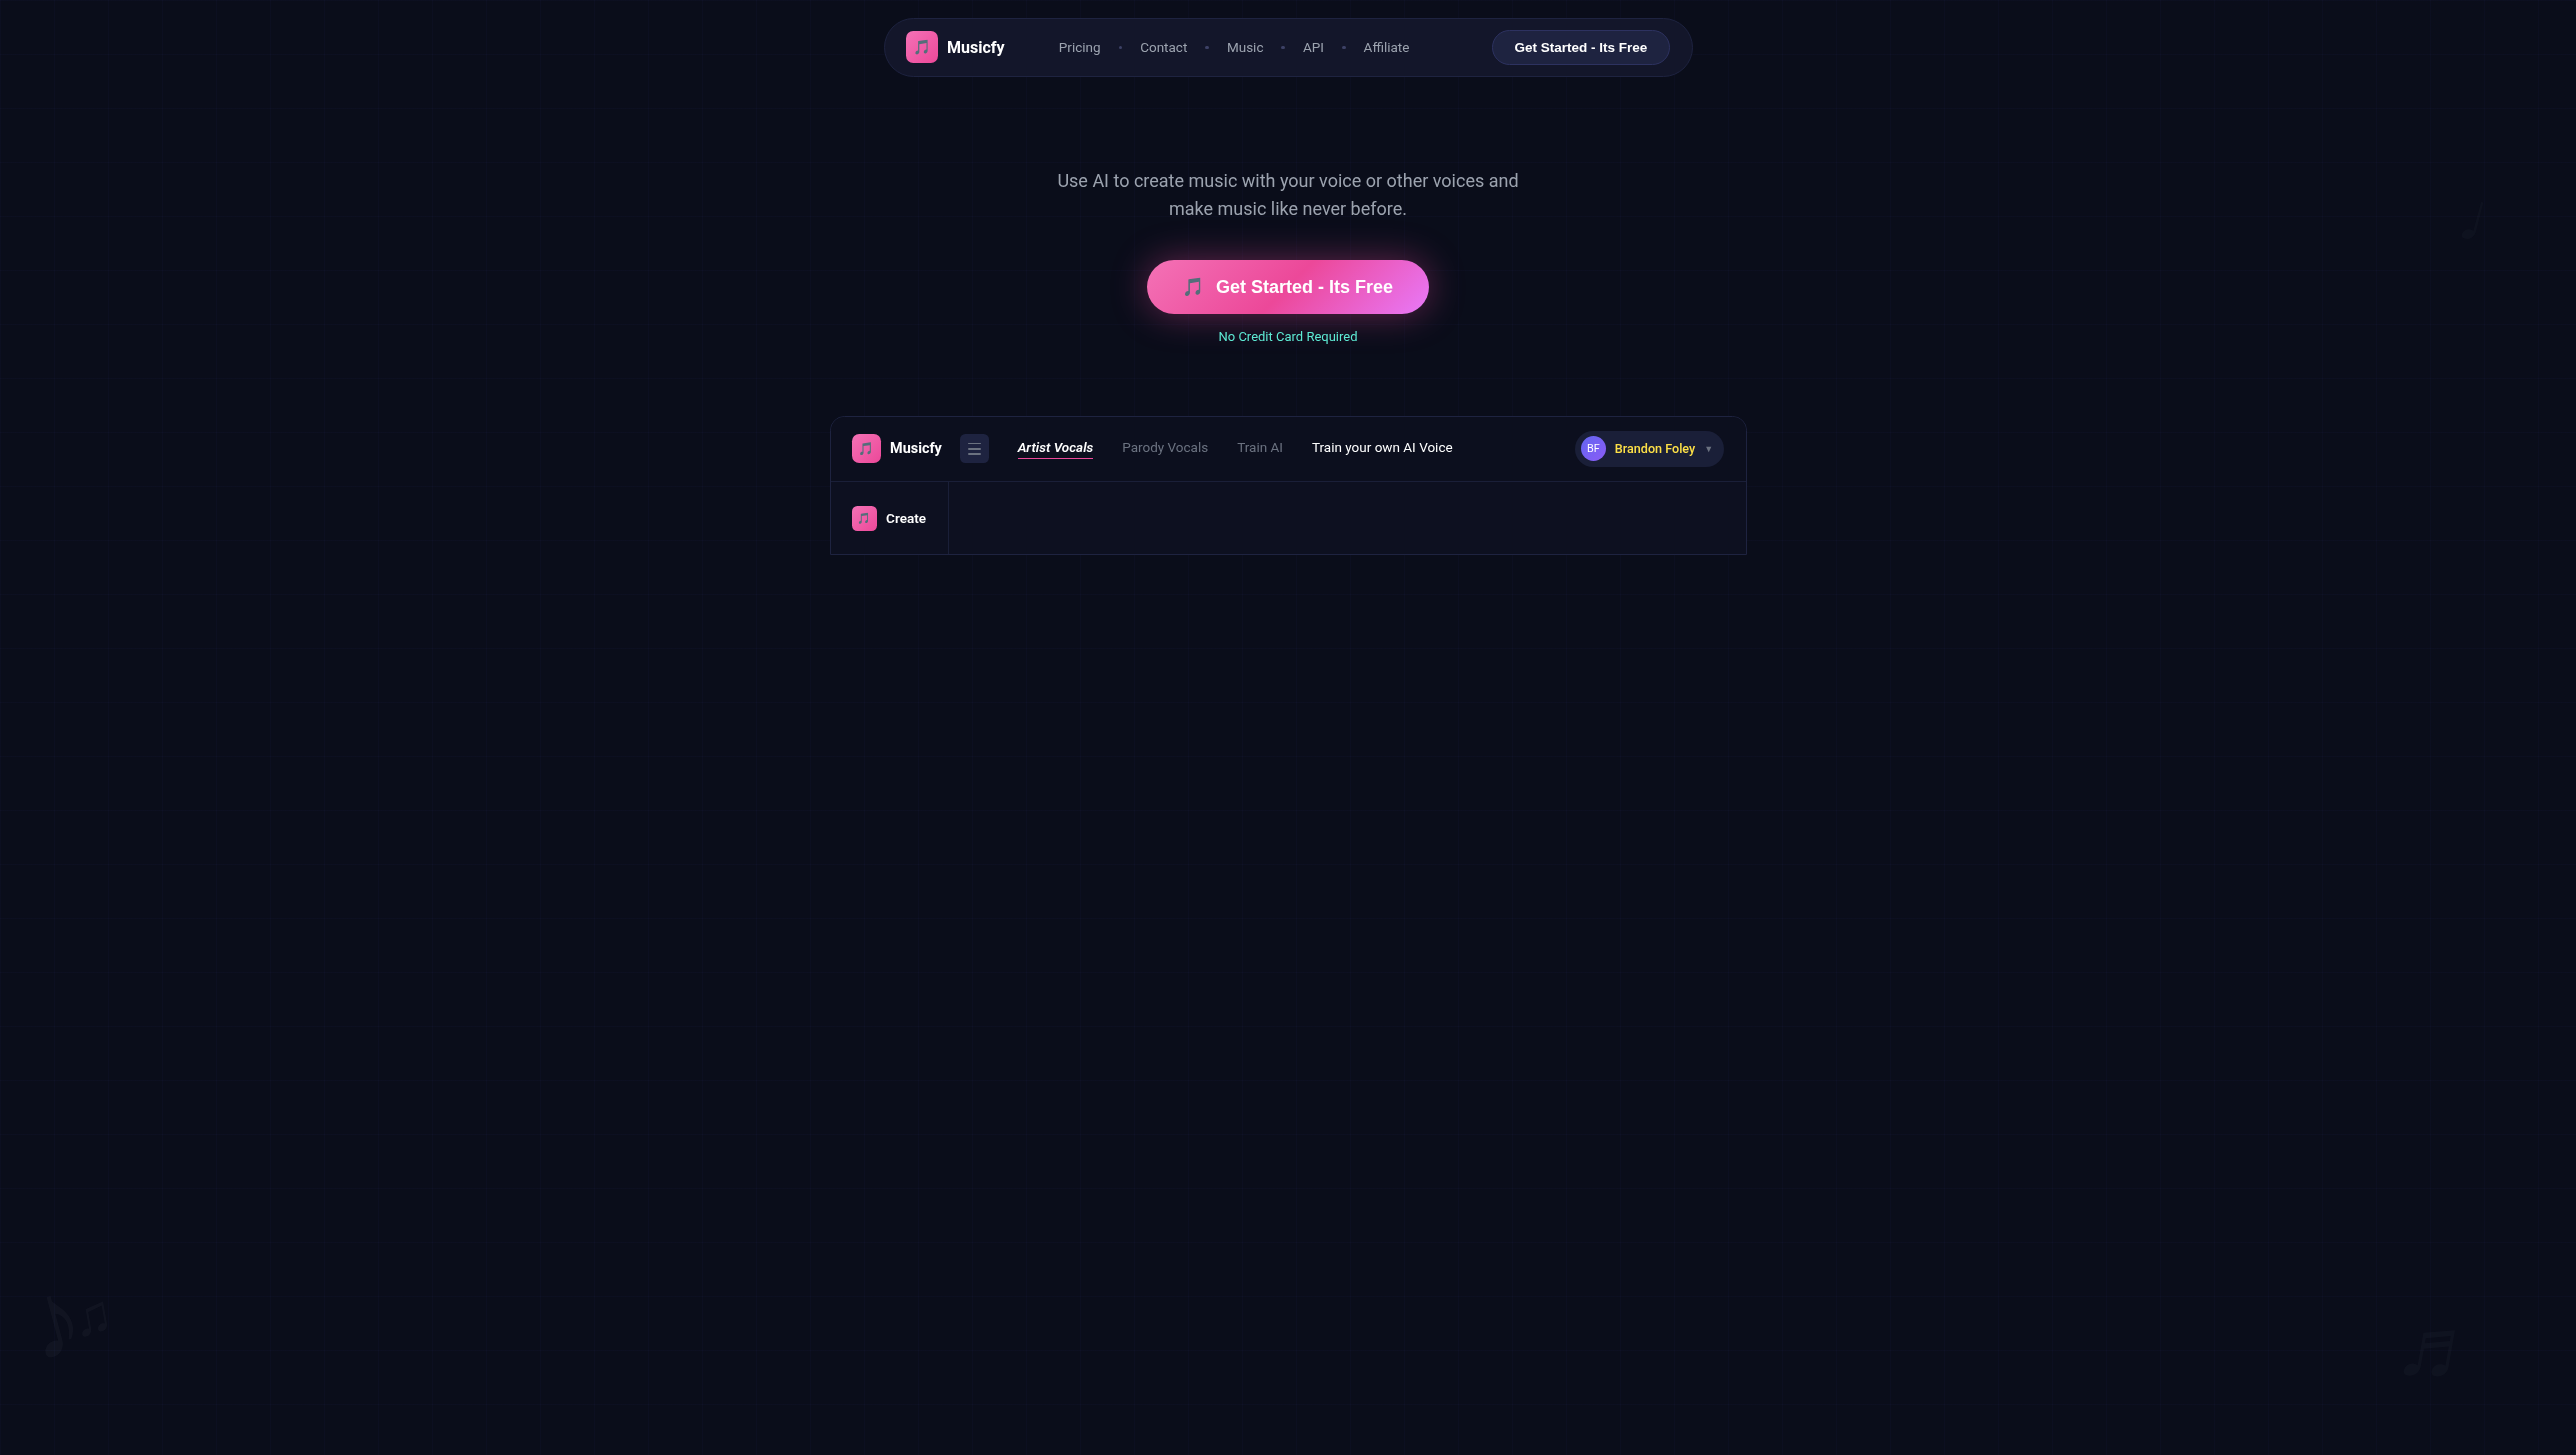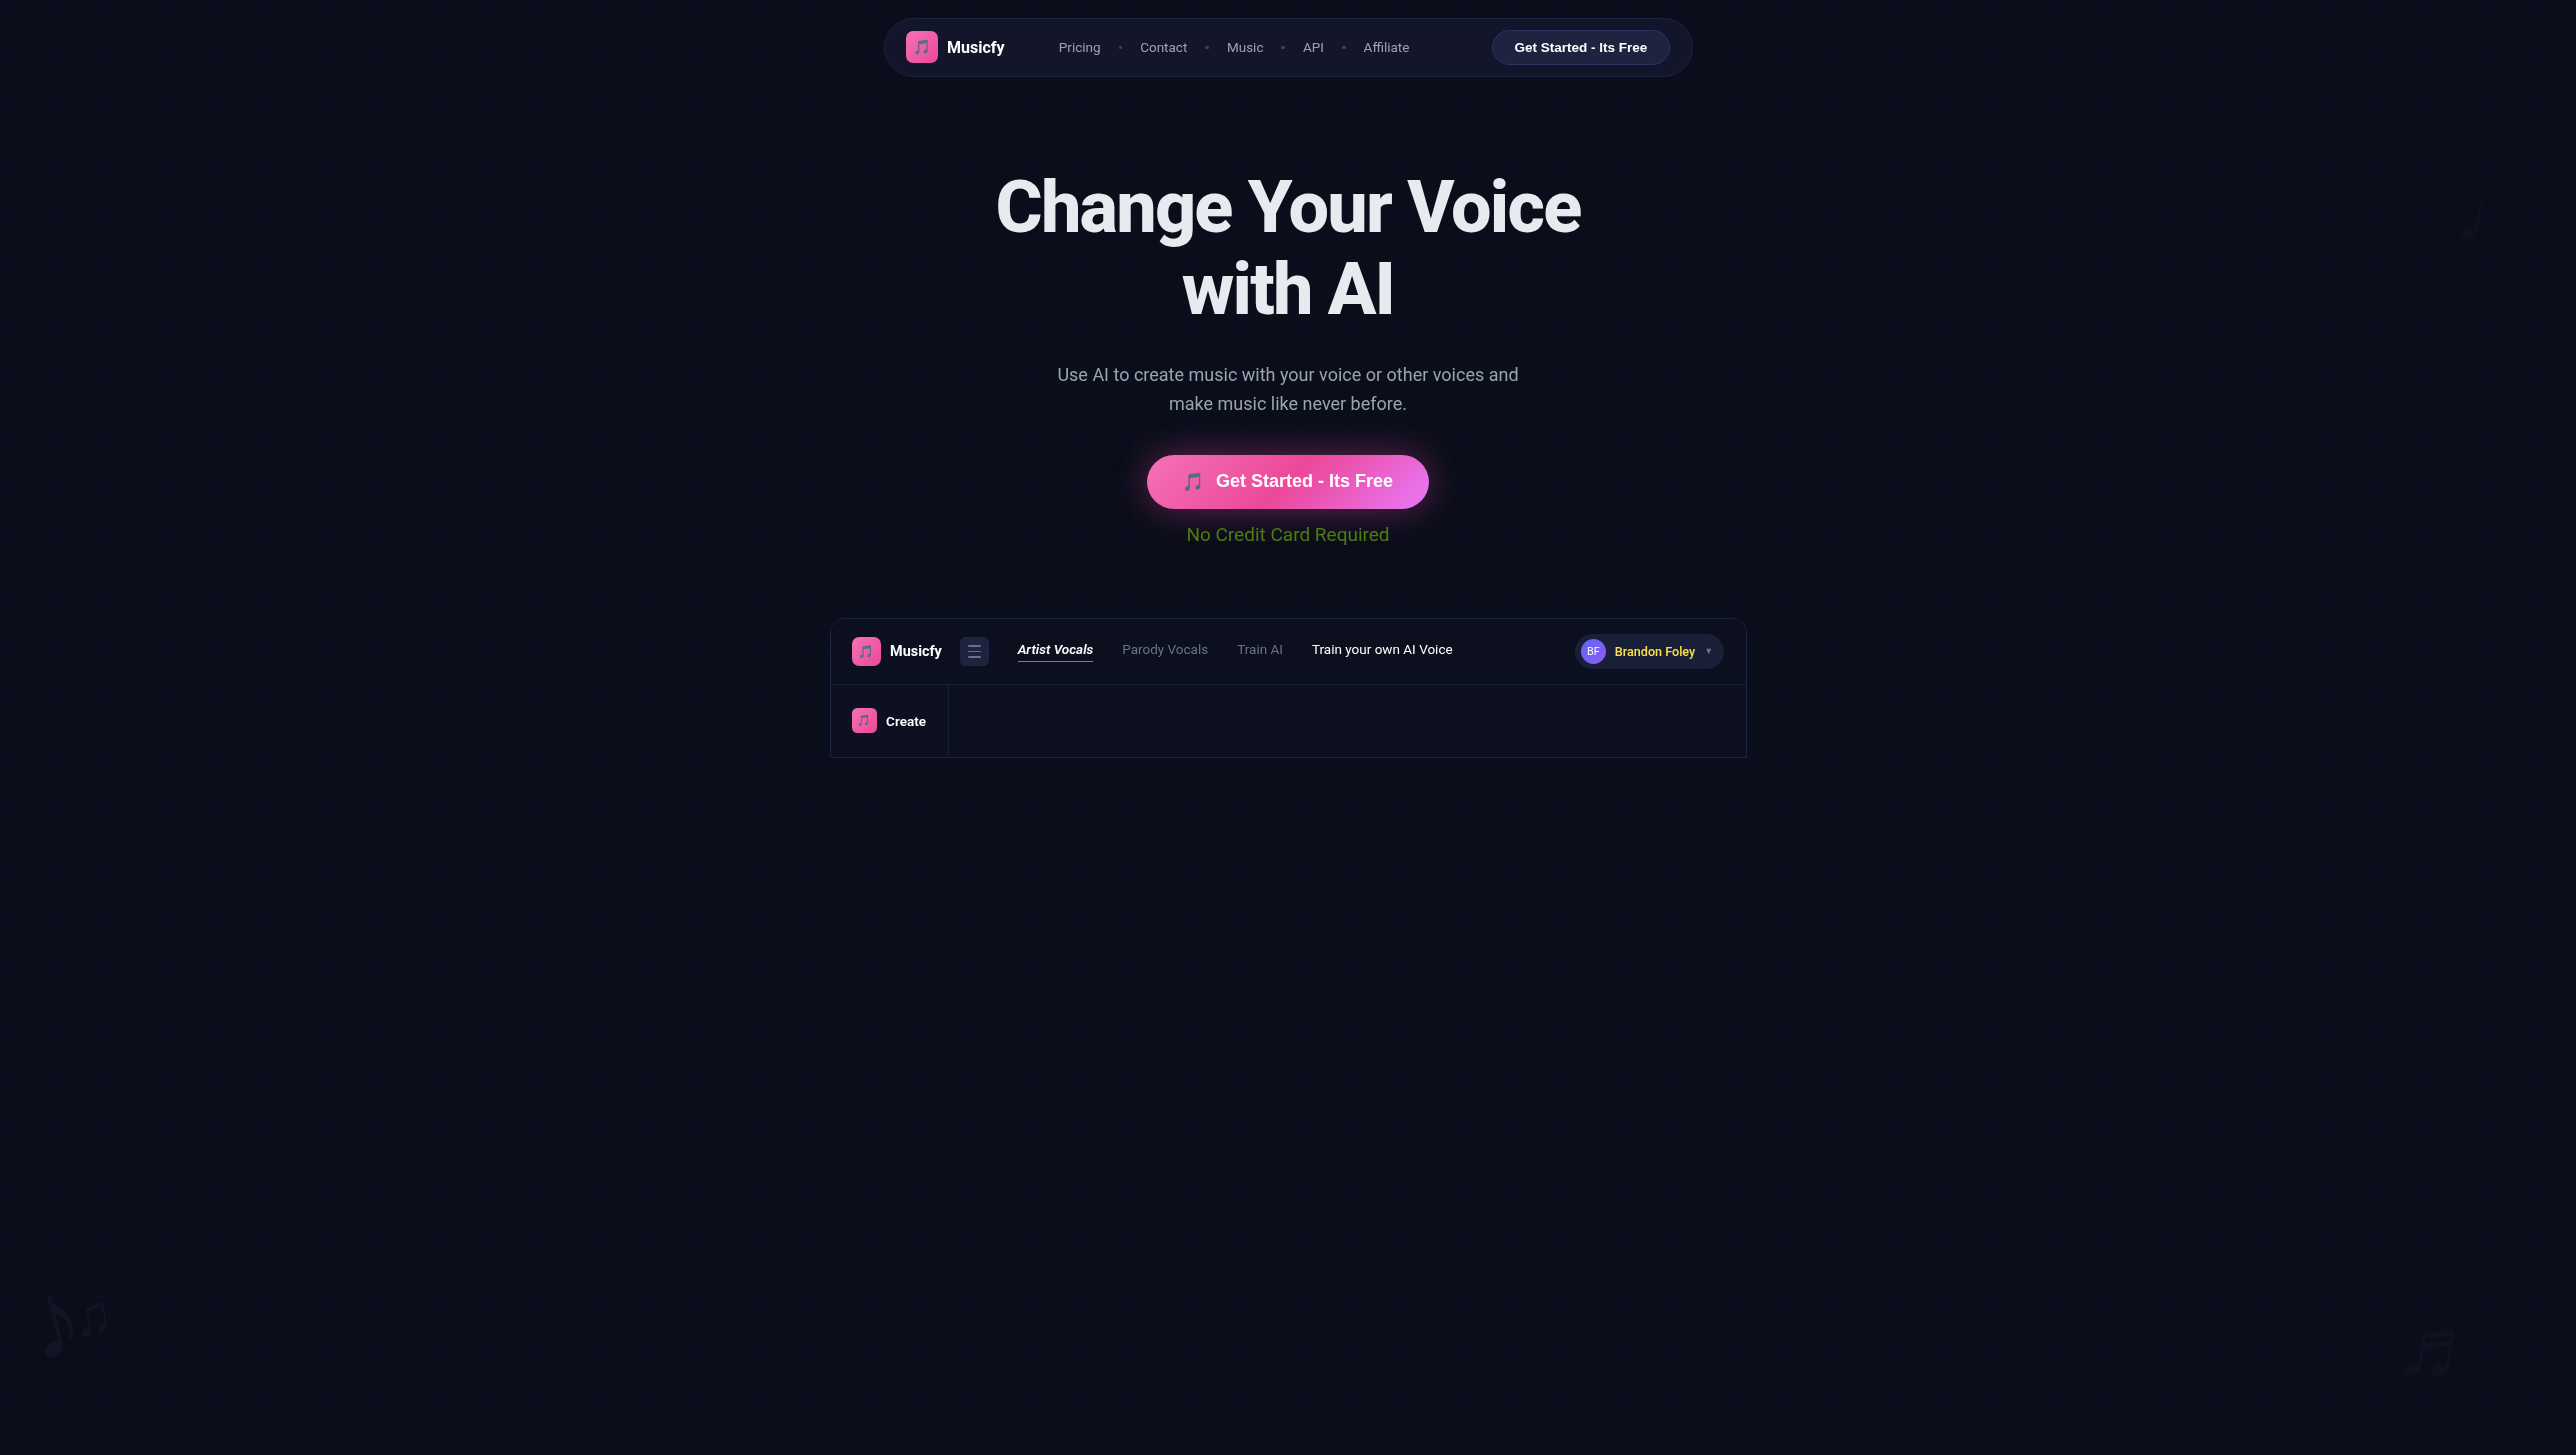--- a/index.html
+++ b/index.html
@@ -184,22 +184,22 @@
       font-size: 18px;
       font-weight: 700;
       cursor: pointer;
       display: flex;
       align-items: center;
       gap: 10.8px;
       box-shadow: 0 0 36px rgba(236, 72, 153, 0.4);
     }
 
     .hero-cta-note {
-      color: #4d7c0f;
-      font-size: 19px;
+      color: #5eead4;
+      font-size: 13px;
     }
 
     
     .app-preview {
       margin: 18px auto;
       max-width: 989px;
       padding: 0 36px;
     }
 
     .app-window {
@@ -389,24 +389,20 @@
         <a class="nav-link" href="#">API</a>
         <div class="nav-dot"></div>
         <a class="nav-link" href="#">Affiliate</a>
       </div>
 
       <button class="nav-cta">Get Started - Its Free</button>
     </div>
   </nav>
 
   <section class="hero">
-    <h1 class="hero-title">
-      <span>Change Your Voice</span><br>
-      <span>with AI</span>
-    </h1>
 
     <p class="hero-subtitle">Use AI to create music with your voice or other voices and make music like never before.</p>
 
     <div class="hero-cta-wrapper">
       <button class="hero-cta-btn">
         <span>🎵</span>
         <span>Get Started - Its Free</span>
       </button>
       <span class="hero-cta-note">No Credit Card Required</span>
     </div>

